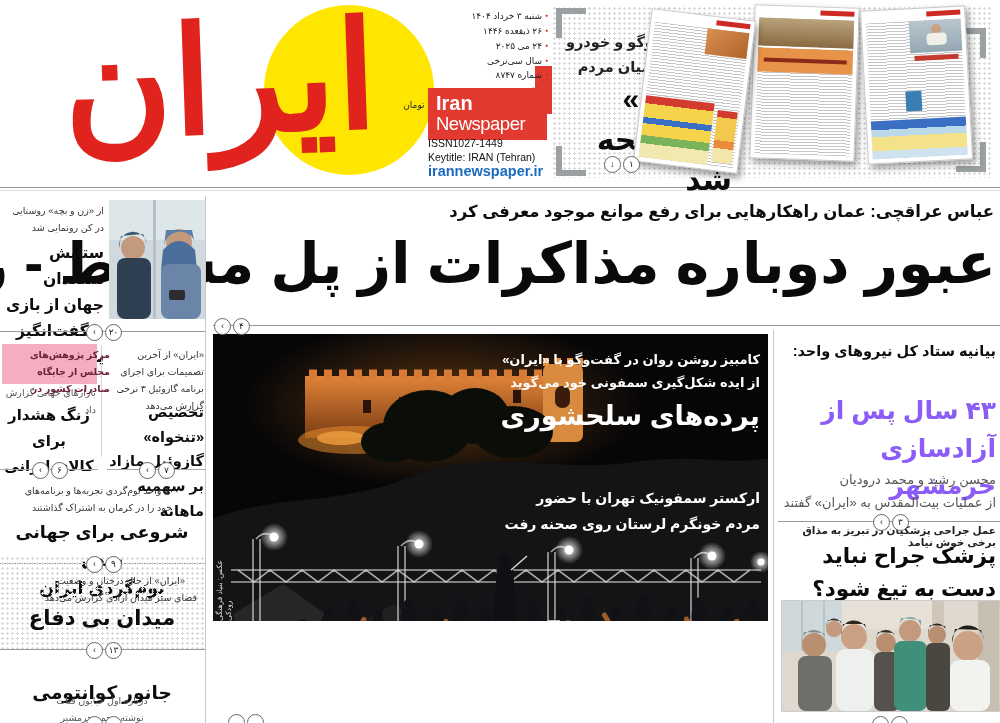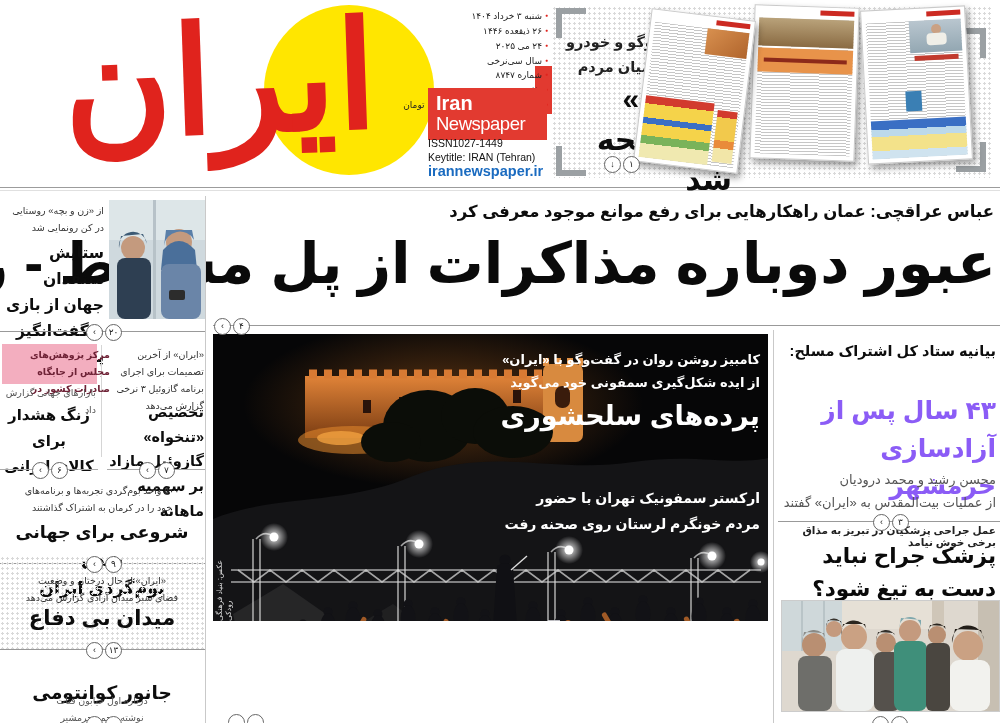--- a/index.html
+++ b/index.html
@@ -249,21 +249,21 @@
     <div>شروعی برای جهانی شدن</div>
     <div>بوم‌گردی ایران</div>
   </div>
   <div class="abs h-rule" style="left:0;top:563px;width:205px;"></div>
   <div class="chip" style="left:86px;top:556px;">
     <span class="c">‹</span>
     <span class="c">۹</span>
   </div>
 
   <div class="abs dotted-block"></div>
-  <div class="abs ctr sb-k" style="left:0;top:572px;width:204px;">
+  <div class="abs ctr sb-k" style="left:0;top:572px;width:204px;padding-left:19px;">
     <div>«ایران» از حال درختان و وضعیت</div>
     <div>فضای سبز میدان آزادی گزارش می‌دهد</div>
   </div>
   <div class="abs ctr sb-h" style="left:0;top:606px;width:204px;font-size:21px;">میدان بی دفاع</div>
   <div class="abs h-rule" style="left:0;top:649px;width:205px;"></div>
   <div class="chip" style="left:86px;top:642px;">
     <span class="c">‹</span>
     <span class="c">۱۳</span>
   </div>
 
@@ -443,21 +443,21 @@
     <div class="ph-credit">عکس: بنیاد فرهنگی رودکی</div>
   </div>
   <div class="chip" style="left:228px;top:714px;">
     <span class="c"></span>
     <span class="c"></span>
   </div>
 
   <div class="abs v-rule" style="left:773px;top:330px;height:393px;"></div>
 
   <div class="abs rtl rc-k1">
-    <div>بیانیه ستاد کل اشتراک مسلح:</div>
+    <div>بیانیه ستاد کل نیروهای واحد:</div>
   </div>
   <div class="abs rtl rc-h1">
     <div>۴۳ سال پس از</div>
     <div>آزادسازی خرمشهر</div>
   </div>
   <div class="abs rtl rc-s1">
     <div>محسن رشید و محمد درودیان</div>
     <div>از عملیات بیت‌المقدس به «ایران» گفتند</div>
   </div>
   <div class="abs h-rule" style="left:778px;top:521px;width:222px;"></div>

